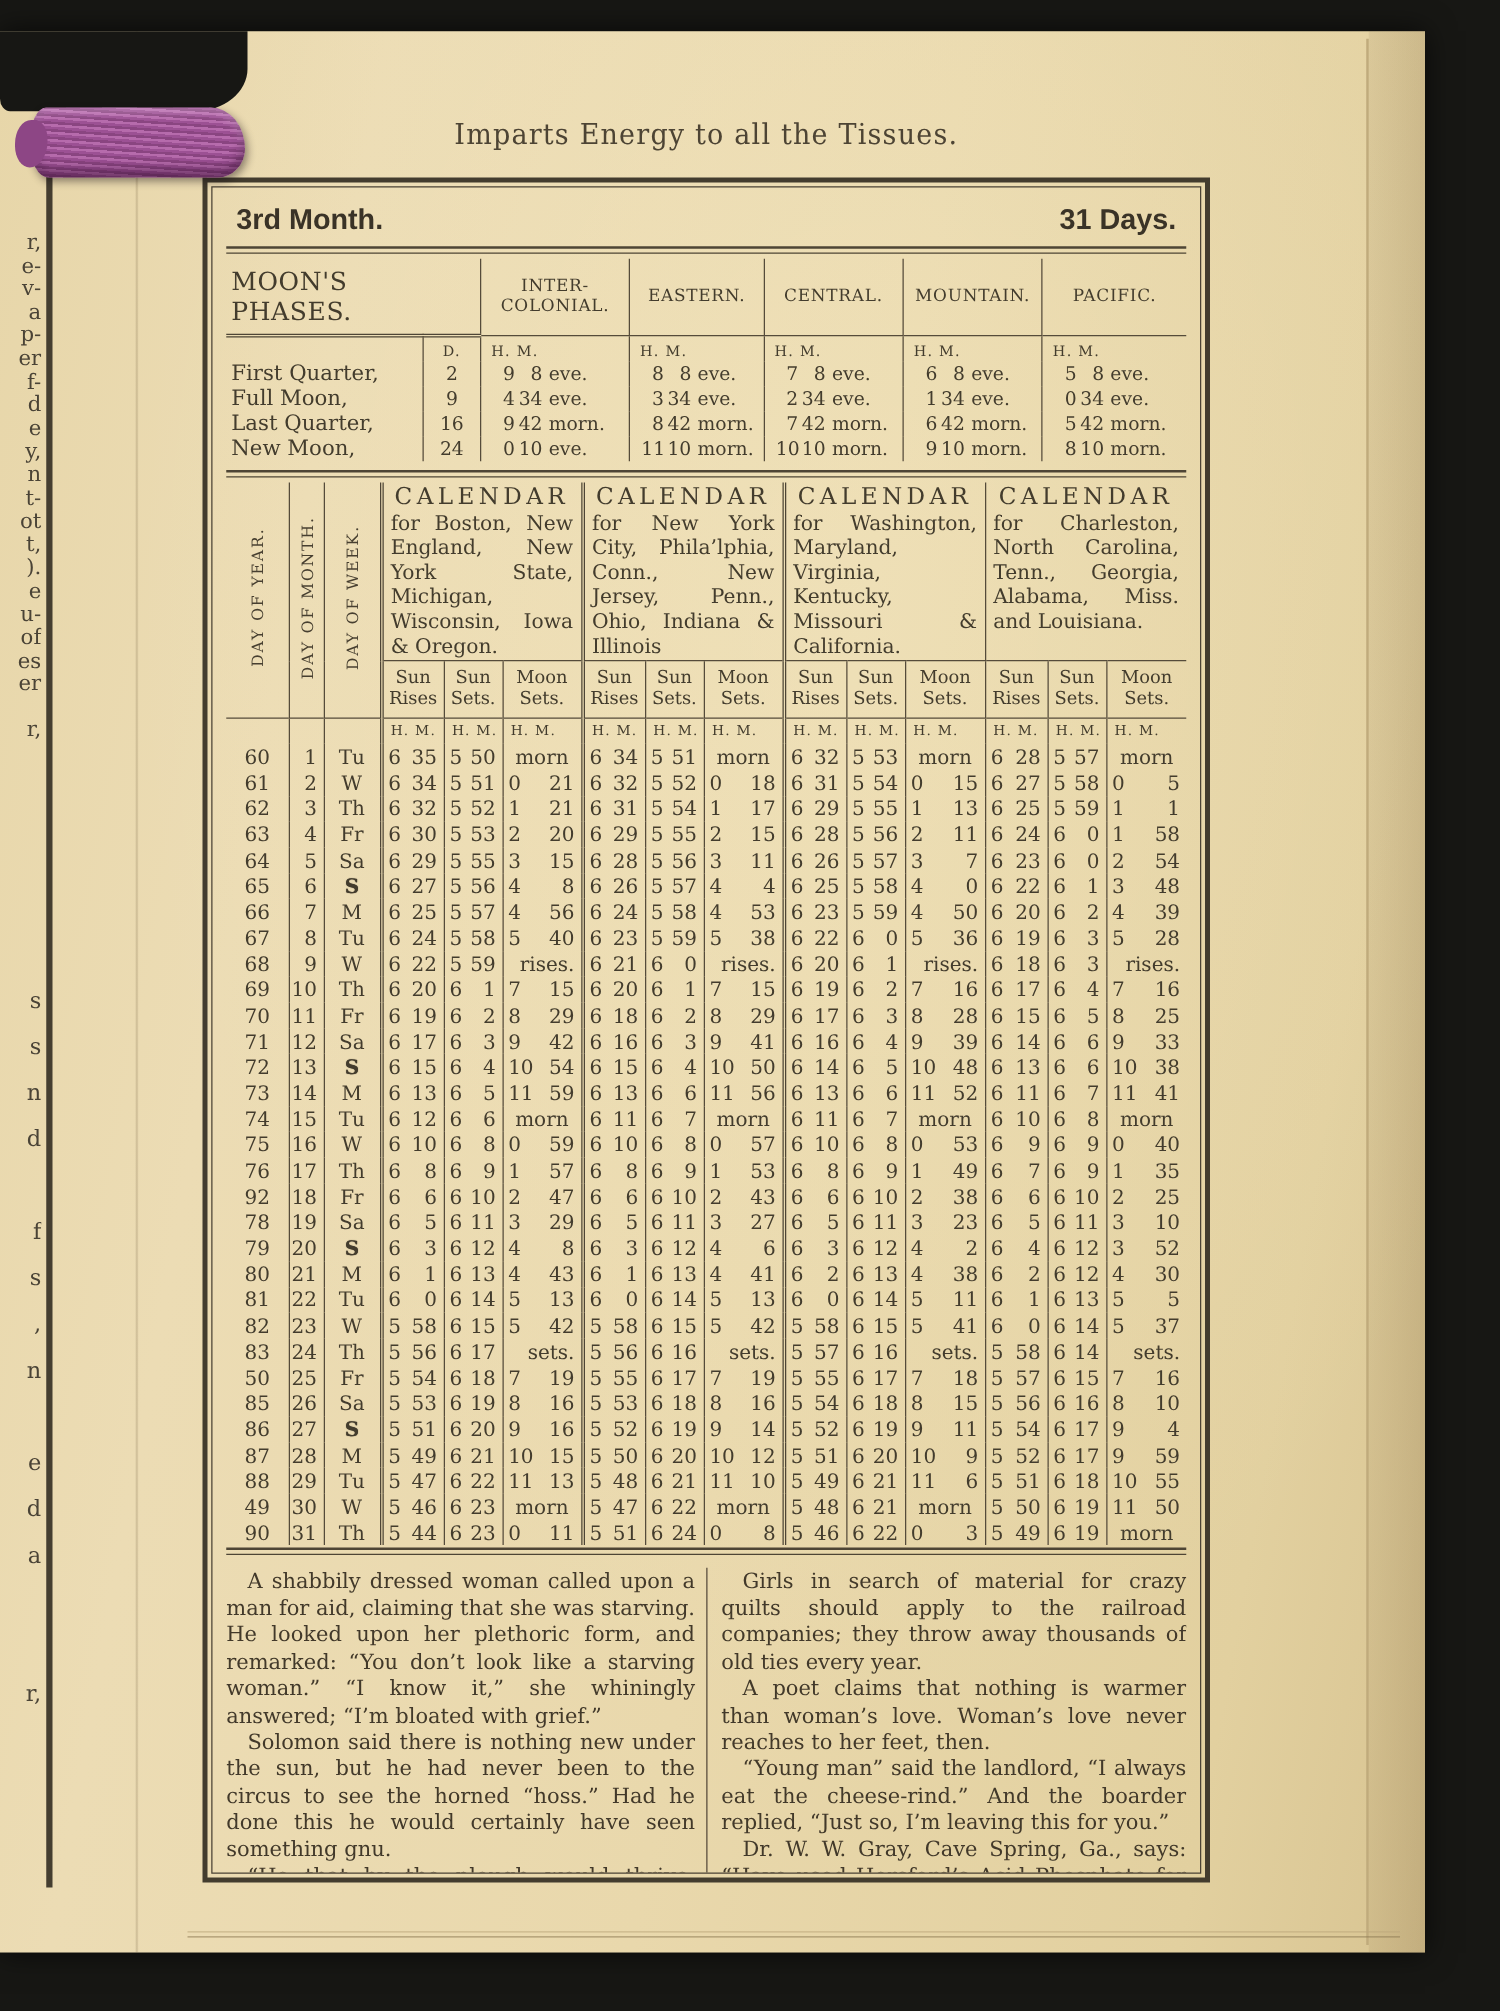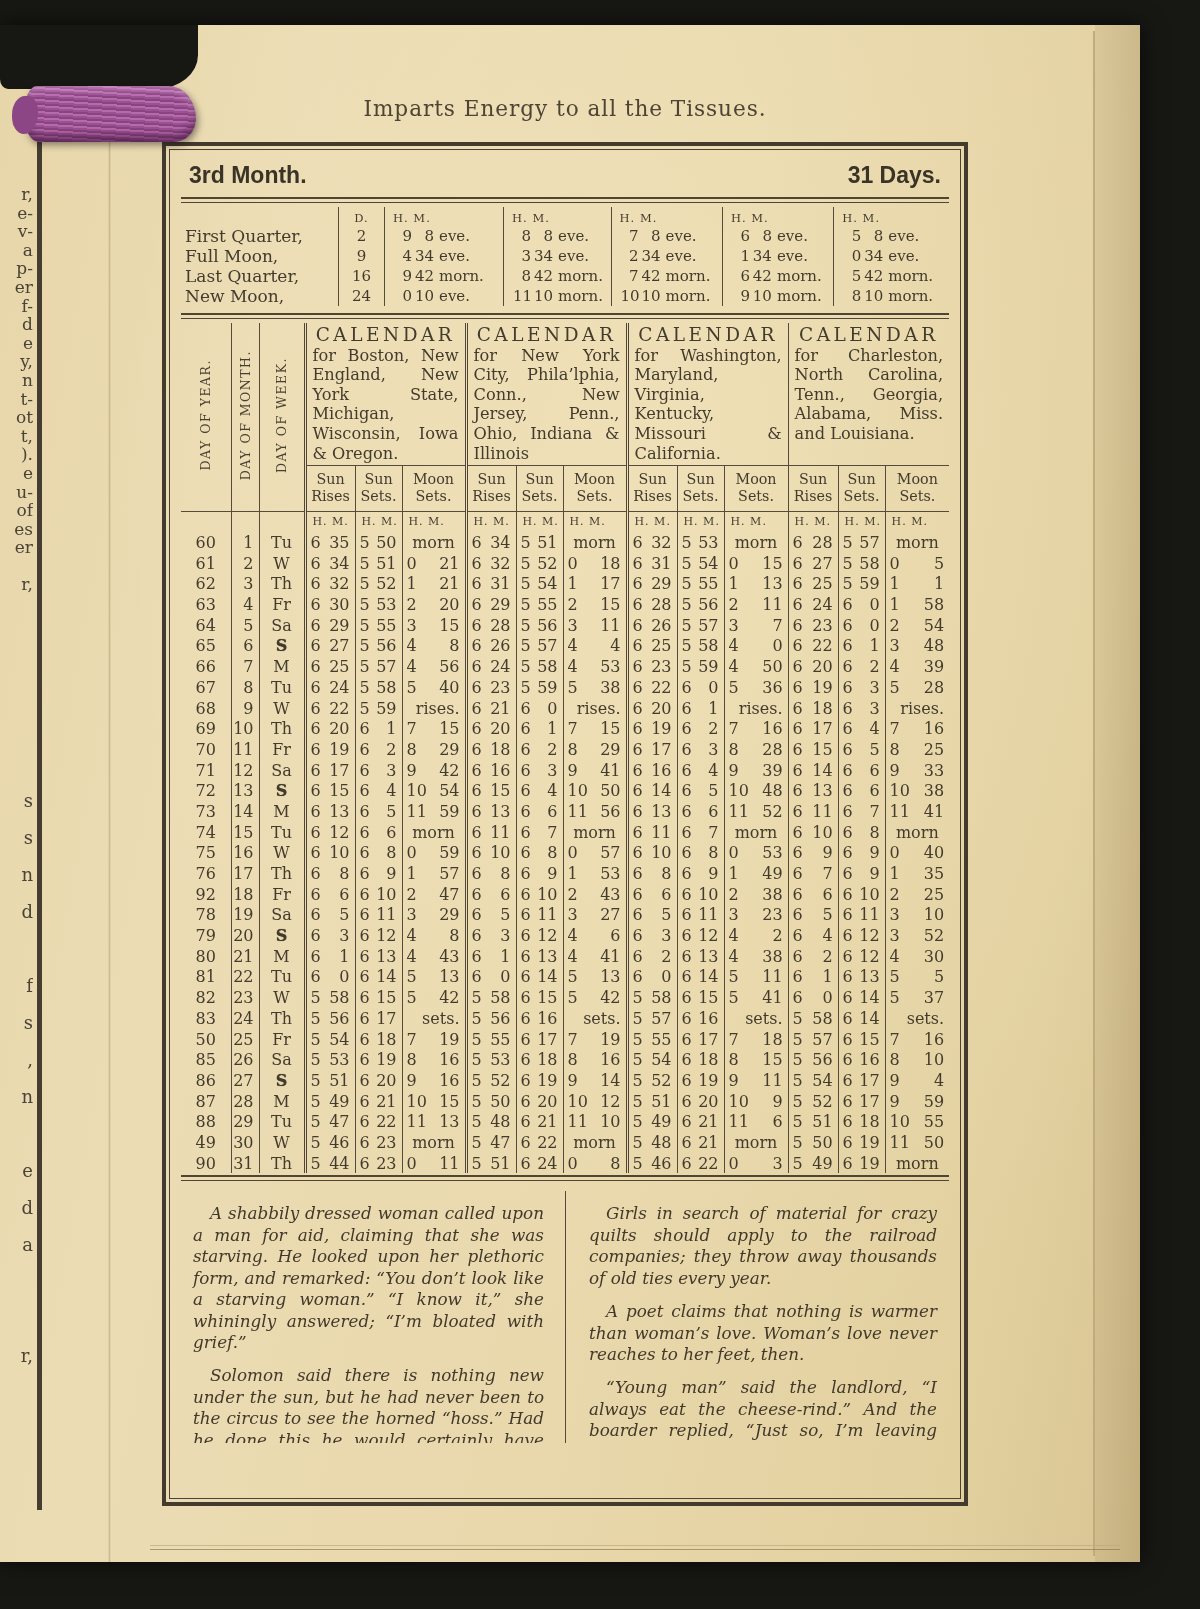--- a/index.html
+++ b/index.html
@@ -77,21 +77,21 @@
   .dow{text-align:center;font-size:16.5px;}
   .sun{font-weight:bold;font-size:19px;text-shadow:0 0 .7px #3f382b;}
   .hm{display:flex;justify-content:space-between;padding:0 5px 0 4px;}
   .word{text-align:center;}
   .wr{text-align:right;padding-right:5px !important;}
   
   .stories{display:flex;margin-top:10px;height:252px;overflow:hidden;}
   .story-col{width:50%;box-sizing:border-box;font-size:16.8px;line-height:21.4px;text-align:justify;color:#42392a;}
   .story-left{padding-right:9px;}
   .story-right{border-left:1px solid #55493a;padding-left:11px;}
-  .story-col p{margin:12px;text-indent:17px;font-style:italic;}
+  .story-col p{margin:0;text-indent:17px;}
 </style>
 </head>
 <body>
 
 <div class="stage">
   <div class="paper">
     <div class="facing-rule"></div>
     <div class="gutter-crease"></div>
     <div class="page-edge-zone"></div>
     <div class="page-edge-line"></div>
@@ -155,20 +155,28 @@
           <colgroup>
             <col style="width:20.5%">
               <col style="width:6%">
               <col style="width:15.5%">
             <col style="width:14%">
               <col style="width:14.5%">
               <col style="width:14.5%">
               <col style="width:15%">
           </colgroup>
           <thead>
+            <tr>
+              <th class="ph-title" colspan="2">MOON'S PHASES.</th>
+              <th class="ph-zone bL1">INTER-COLONIAL.</th>
+              <th class="ph-zone bL1">EASTERN.</th>
+              <th class="ph-zone bL1">CENTRAL.</th>
+              <th class="ph-zone bL1">MOUNTAIN.</th>
+              <th class="ph-zone bL1">PACIFIC.</th>
+            </tr>
             <tr class="ph-lblrow">
               <td></td>
               <td class="ph-dlbl bL1">D.</td>
               <td class="bL1">H. M.</td>
               <td class="bL1">H. M.</td>
               <td class="bL1">H. M.</td>
               <td class="bL1">H. M.</td>
               <td class="bL1">H. M.</td>
             </tr>
           </thead>

